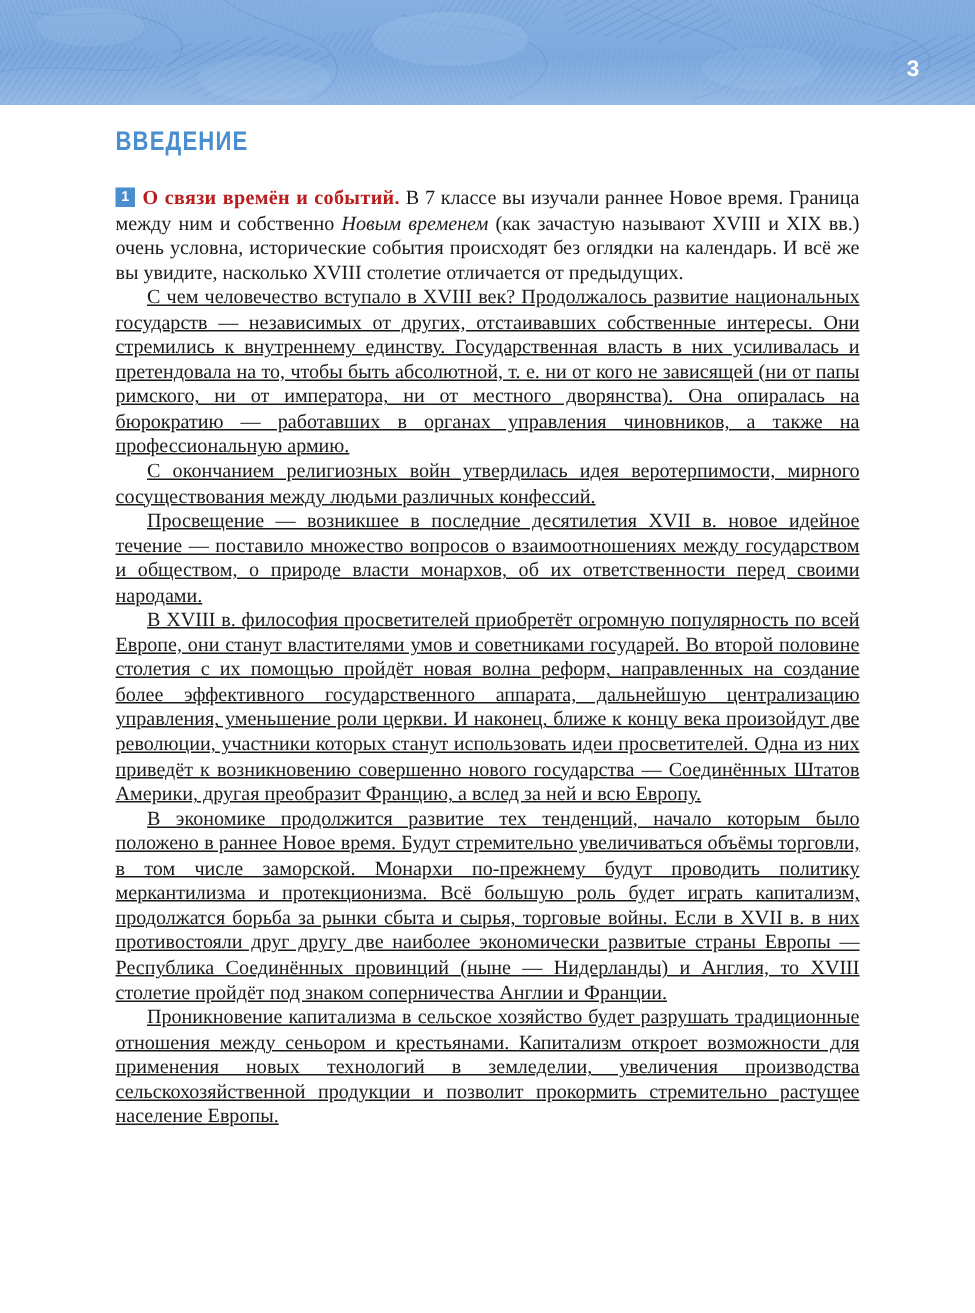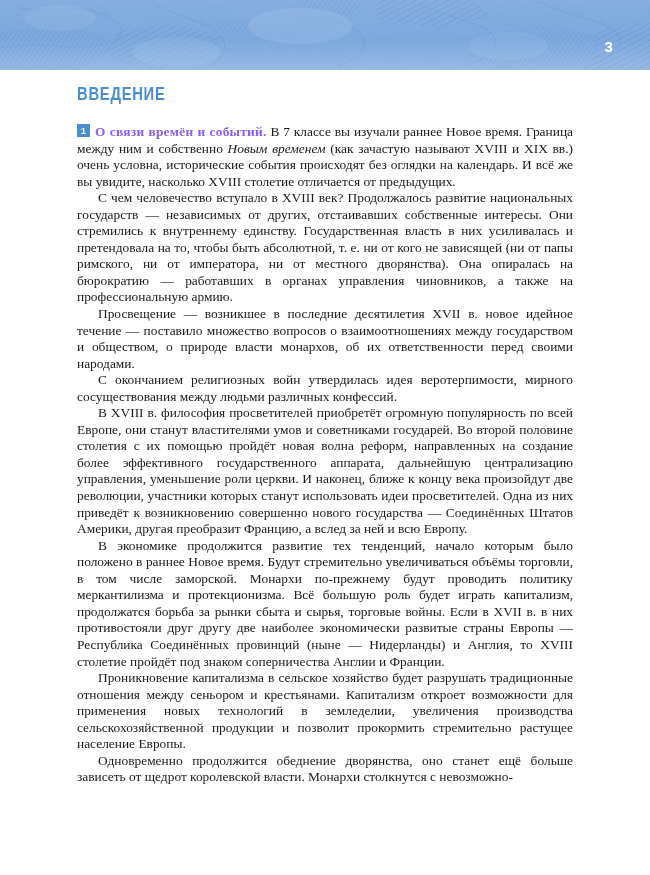--- a/index.html
+++ b/index.html
@@ -76,40 +76,41 @@
     text-indent: 21px;
     color: #1a1a1a;
     font-family: "Liberation Serif", "DejaVu Serif", serif;
     hyphens: manual;
   }
   .para.first {
     text-indent: 0;
   }
   .para + .para {
     margin-top: 0;
+    text-decoration: underline;
   }
 
   .num-badge {
     display: inline-block;
     width: 13px;
     height: 13px;
     line-height: 13px;
     text-align: center;
     background: #4a8ed0;
     color: #ffffff;
     font-family: "Liberation Sans", sans-serif;
     font-weight: bold;
     font-size: 9.5px;
     vertical-align: 1px;
     margin-right: 5px;
     position: relative;
     top: -1px;
   }
   .lead-in {
-    color: #8b5cf6;
+    color: #b91c1c;
     font-weight: bold;
     letter-spacing: 0.25px;
   }
   .ital {
     font-style: italic;
     font-family: Liberation Serif, serif;
   }
 </style>
 </head>
 <body>
@@ -169,20 +170,19 @@
   <div class="banner-page-number">3</div>
 </div>
 
 <div class="section-title">ВВЕДЕНИЕ</div>
 
 <div class="text-column">
 
   <p class="para first"><span class="num-badge">1</span><span class="lead-in">О связи времён и событий.</span><span> В 7 классе вы изучали раннее Новое время. Граница между ним и собственно </span><span class="ital">Новым временем</span><span> (как зачастую называют XVIII и XIX вв.) очень условна, исторические события происходят без оглядки на календарь. И всё же вы увидите, насколько XVIII столетие отличается от предыдущих.</span></p>
 
   <p class="para">С чем человечество вступало в XVIII век? Продолжалось развитие национальных государств — независимых от других, отстаивавших собственные интересы. Они стремились к внутреннему единству. Государственная власть в них усиливалась и претендовала на то, чтобы быть абсолютной, т. е. ни от кого не зависящей (ни от папы римского, ни от императора, ни от местного дворянства). Она опиралась на бюрократию — работавших в органах управления чиновников, а также на профессиональную армию.</p>
+  <p class="para">С окончанием религиозных войн утвердилась идея веротерпимости, мирного сосуществования между людьми различных конфессий.</p>
   <p class="para">Просвещение — возникшее в последние десятилетия XVII в. новое идейное течение — поставило множество вопросов о взаимоотношениях между государством и обществом, о природе власти монархов, об их ответственности перед своими народами.</p>
-  <p class="para">С окончанием религиозных войн утвердилась идея веротерпимости, мирного сосуществования между людьми различных конфессий.</p>
   <p class="para">В XVIII в. философия просветителей приобретёт огромную популярность по всей Европе, они станут властителями умов и советниками государей. Во второй половине столетия с их помощью пройдёт новая волна реформ, направленных на создание более эффективного государственного аппарата, дальнейшую централизацию управления, уменьшение роли церкви. И наконец, ближе к концу века произойдут две революции, участники которых станут использовать идеи просветителей. Одна из них приведёт к возникновению совершенно нового государства — Соединённых Штатов Америки, другая преобразит Францию, а вслед за ней и всю Европу.</p>
   <p class="para">В экономике продолжится развитие тех тенденций, начало которым было положено в раннее Новое время. Будут стремительно увеличиваться объёмы торговли, в том числе заморской. Монархи по-прежнему будут проводить политику меркантилизма и протекционизма. Всё большую роль будет играть капитализм, продолжатся борьба за рынки сбыта и сырья, торговые войны. Если в XVII в. в них противостояли друг другу две наиболее экономически развитые страны Европы — Республика Соединённых провинций (ныне — Нидерланды) и Англия, то XVIII столетие пройдёт под знаком соперничества Англии и Франции.</p>
   <p class="para">Проникновение капитализма в сельское хозяйство будет разрушать традиционные отношения между сеньором и крестьянами. Капитализм откроет возможности для применения новых технологий в земледелии, увеличения производства сельскохозяйственной продукции и позволит прокормить стремительно растущее население Европы.</p>
-  <p class="para">Одновременно продолжится обеднение дворянства, оно станет ещё больше зависеть от щедрот королевской власти. Монархи столкнутся с невозможно-</p>
 
 </div>
 
 </body></html>

